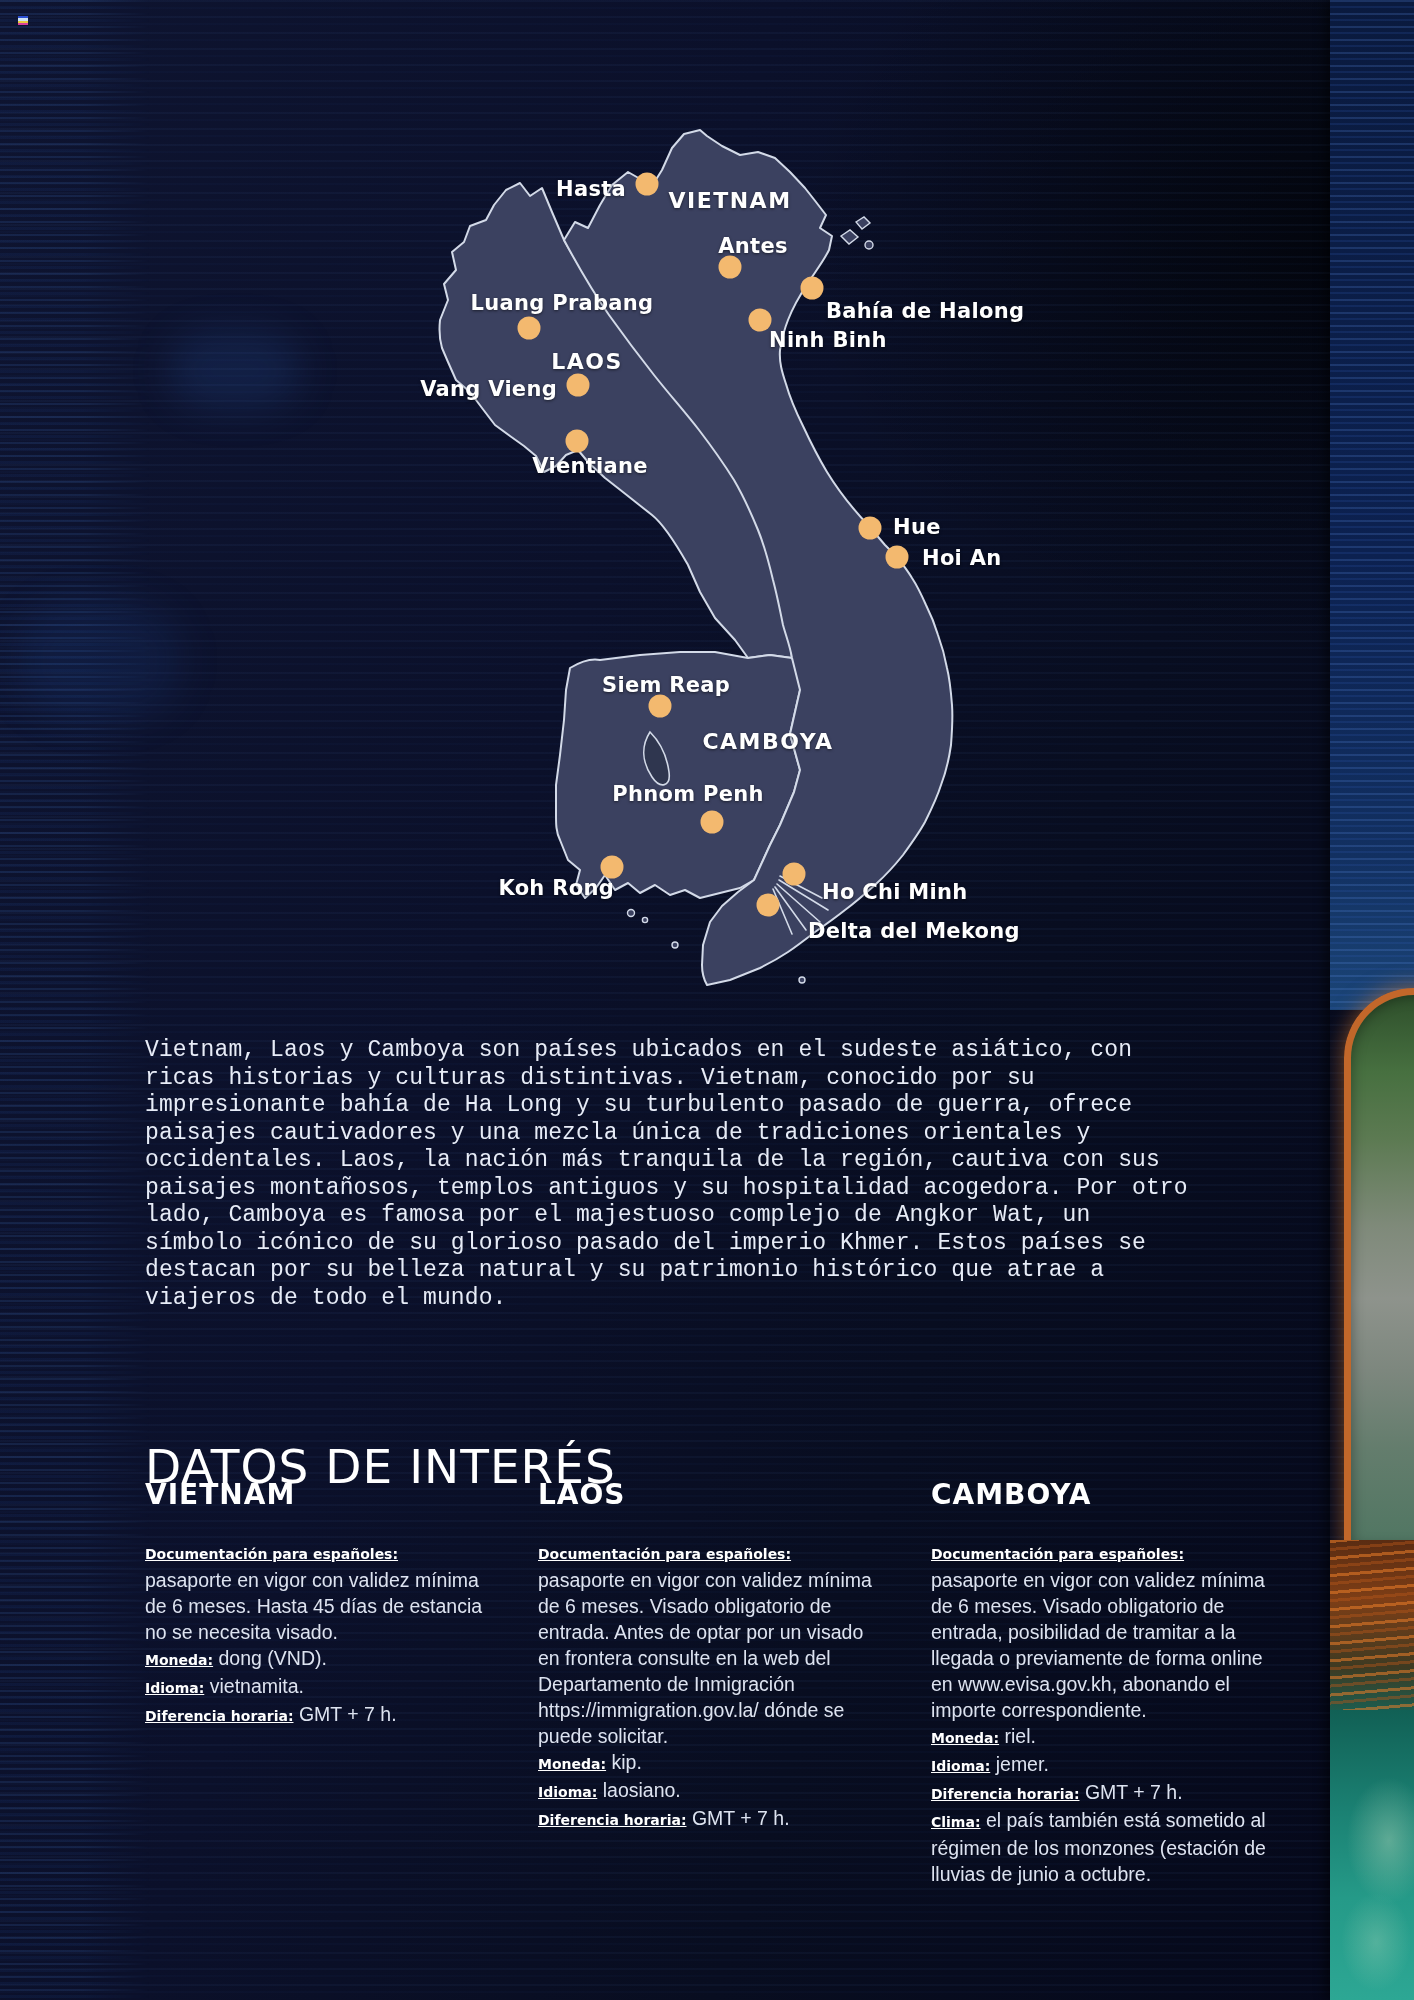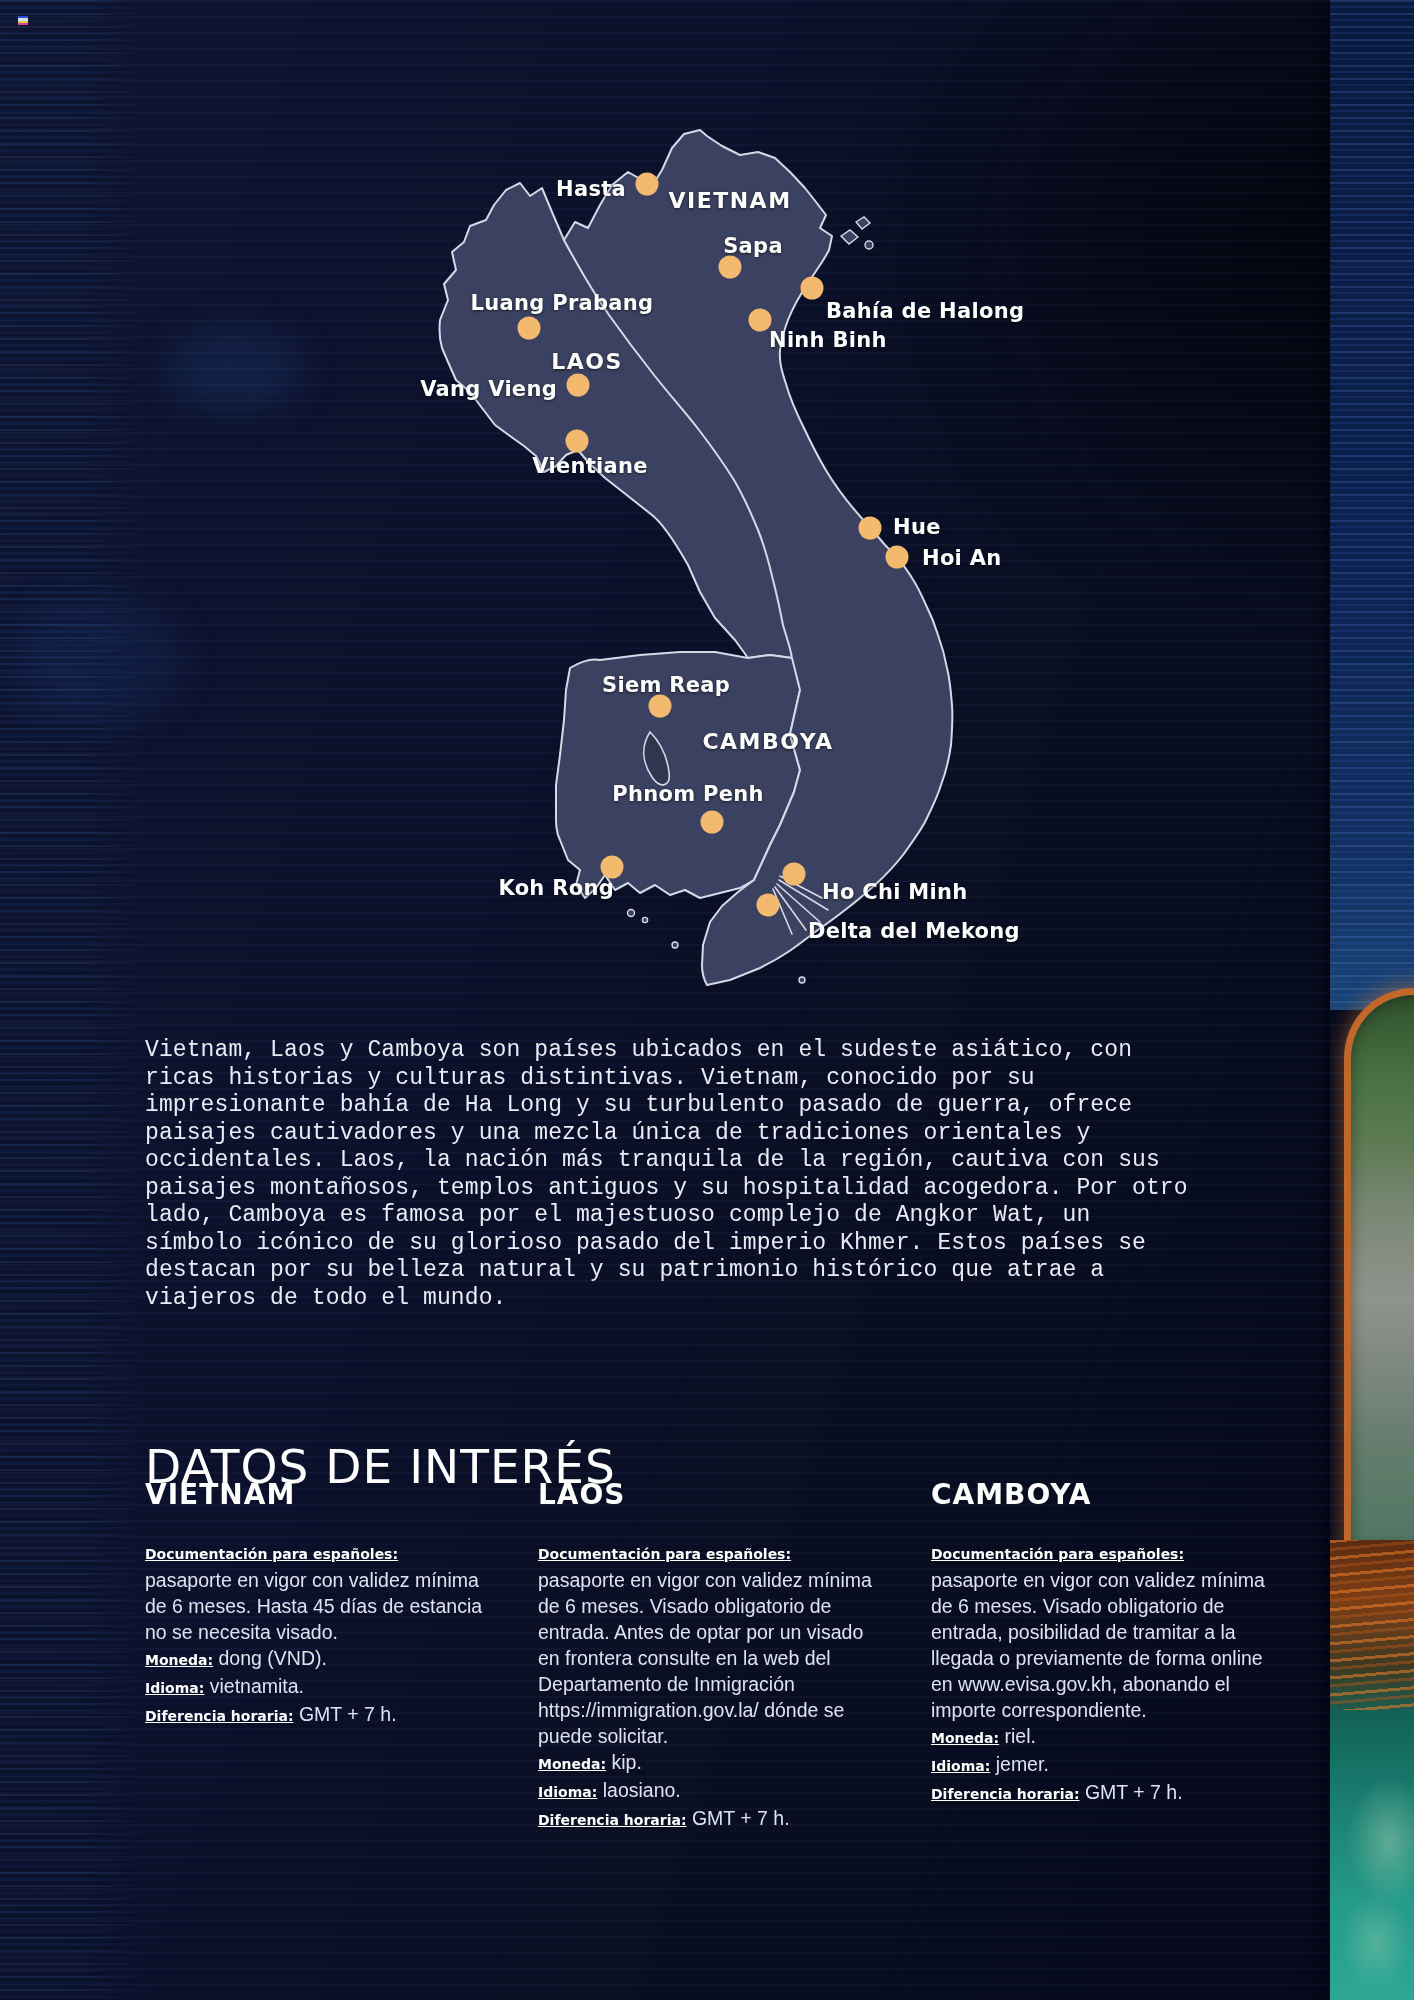--- a/index.html
+++ b/index.html
@@ -220,21 +220,21 @@
     <path class="riverline" d="M 779 880 L 828 910"></path>
     <path class="riverline" d="M 777 884 L 820 922"></path>
     <path class="riverline" d="M 775 887 L 806 930"></path>
     <path class="riverline" d="M 773 889 L 792 934"></path>
   </svg>
 
   <div id="map-overlay">
       <div class="city-dot" style="left: 647px; top: 184px; background: rgb(243, 185, 111);"></div>
       <div class="map-label anch-end" style="left: 626px; top: 189px;">Hasta</div>
       <div class="city-dot" style="left: 730px; top: 267px; background: rgb(243, 185, 111);"></div>
-      <div class="map-label anch-middle" style="left: 753px; top: 246px;">Sapa</div>
+      <div class="map-label anch-middle" style="left: 753px; top: 246px;">Antes</div>
       <div class="city-dot" style="left: 812px; top: 288px; background: rgb(243, 185, 111);"></div>
       <div class="map-label anch-start" style="left: 826px; top: 311px;">Bahía de Halong</div>
       <div class="city-dot" style="left: 760px; top: 320px; background: rgb(243, 185, 111);"></div>
       <div class="map-label anch-start" style="left: 769px; top: 340px;">Ninh Binh</div>
       <div class="city-dot" style="left: 529px; top: 328px; background: rgb(243, 185, 111);"></div>
       <div class="map-label anch-middle" style="left: 562px; top: 303px;">Luang Prabang</div>
       <div class="city-dot" style="left: 578px; top: 385px; background: rgb(243, 185, 111);"></div>
       <div class="map-label anch-end" style="left: 557px; top: 389px;">Vang Vieng</div>
       <div class="city-dot" style="left: 577px; top: 441px; background: rgb(243, 185, 111);"></div>
       <div class="map-label anch-middle" style="left: 590px; top: 466px;">Vientiane</div>
@@ -274,20 +274,21 @@
         <p class="field"><strong>Moneda:</strong> kip.</p>
         <p class="field"><strong>Idioma:</strong> laosiano.</p>
         <p class="field"><strong>Diferencia horaria:</strong> GMT + 7 h.</p>
       </div>
       <div class="datos-col">
         <h3 class="col-title">CAMBOYA</h3>
         <p class="field"><strong>Documentación para españoles:</strong> pasaporte en vigor con validez mínima de 6 meses. Visado obligatorio de entrada, posibilidad de tramitar a la llegada o previamente de forma online en www.evisa.gov.kh, abonando el importe correspondiente.</p>
         <p class="field"><strong>Moneda:</strong> riel.</p>
         <p class="field"><strong>Idioma:</strong> jemer.</p>
         <p class="field"><strong>Diferencia horaria:</strong> GMT + 7 h.</p>
+        <p class="field"><strong>Clima:</strong> el país también está sometido al régimen de los monzones (estación de lluvias de junio a octubre.</p>
       </div>
     </div>
 
   <div class="photo-strip">
     <div class="strip-water-top"></div>
     <div class="arch"></div>
     <div class="strip-reflection"></div>
     <div class="strip-teal"></div>
   </div>
 

